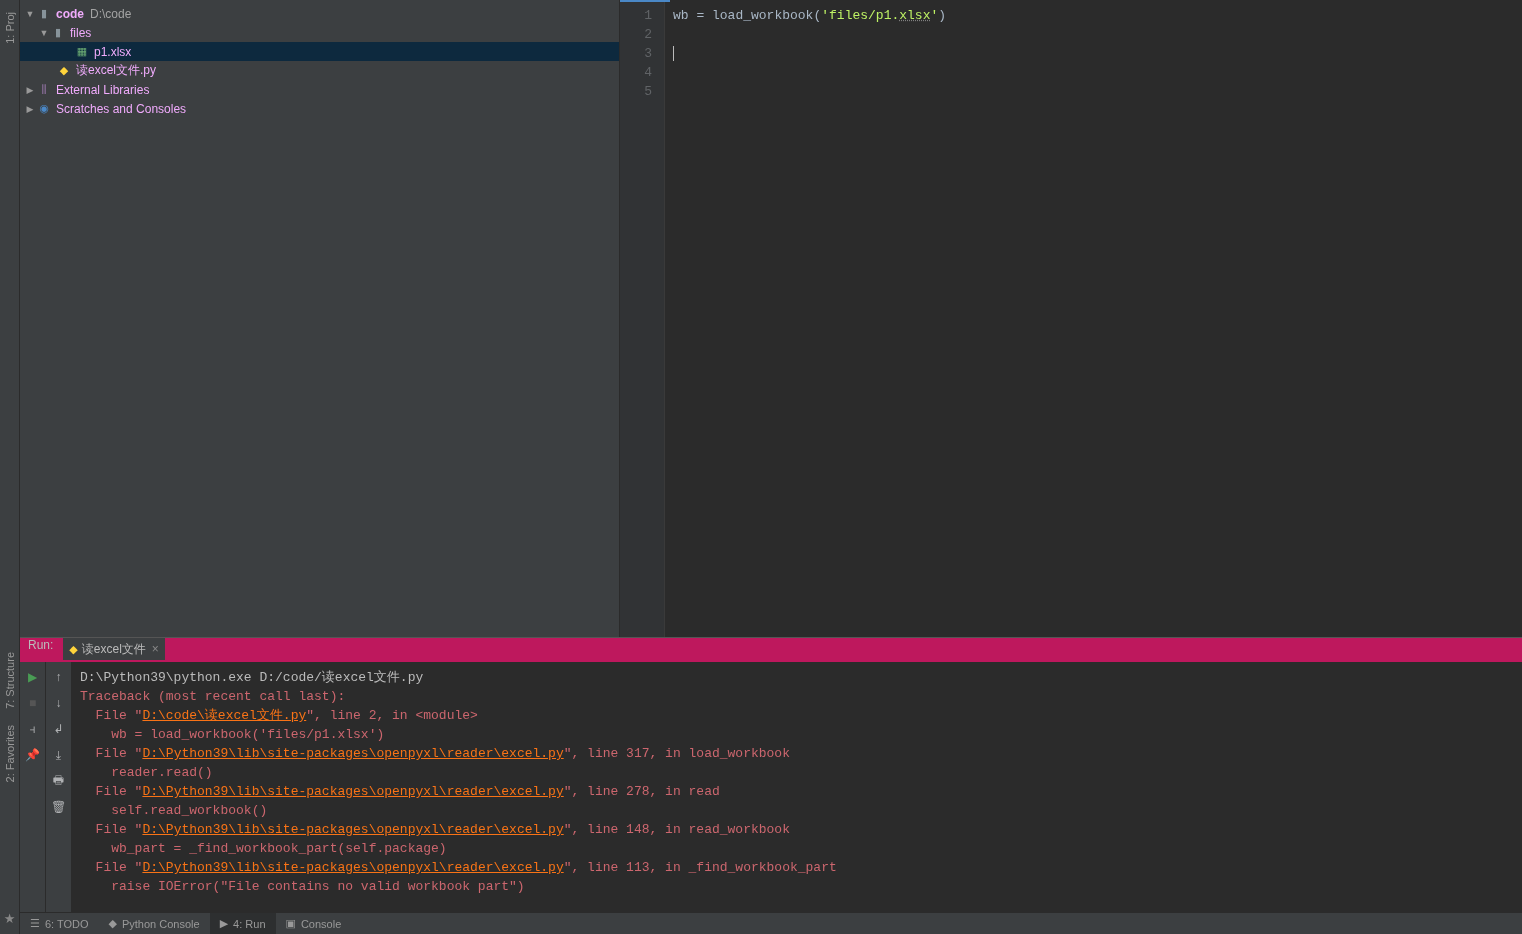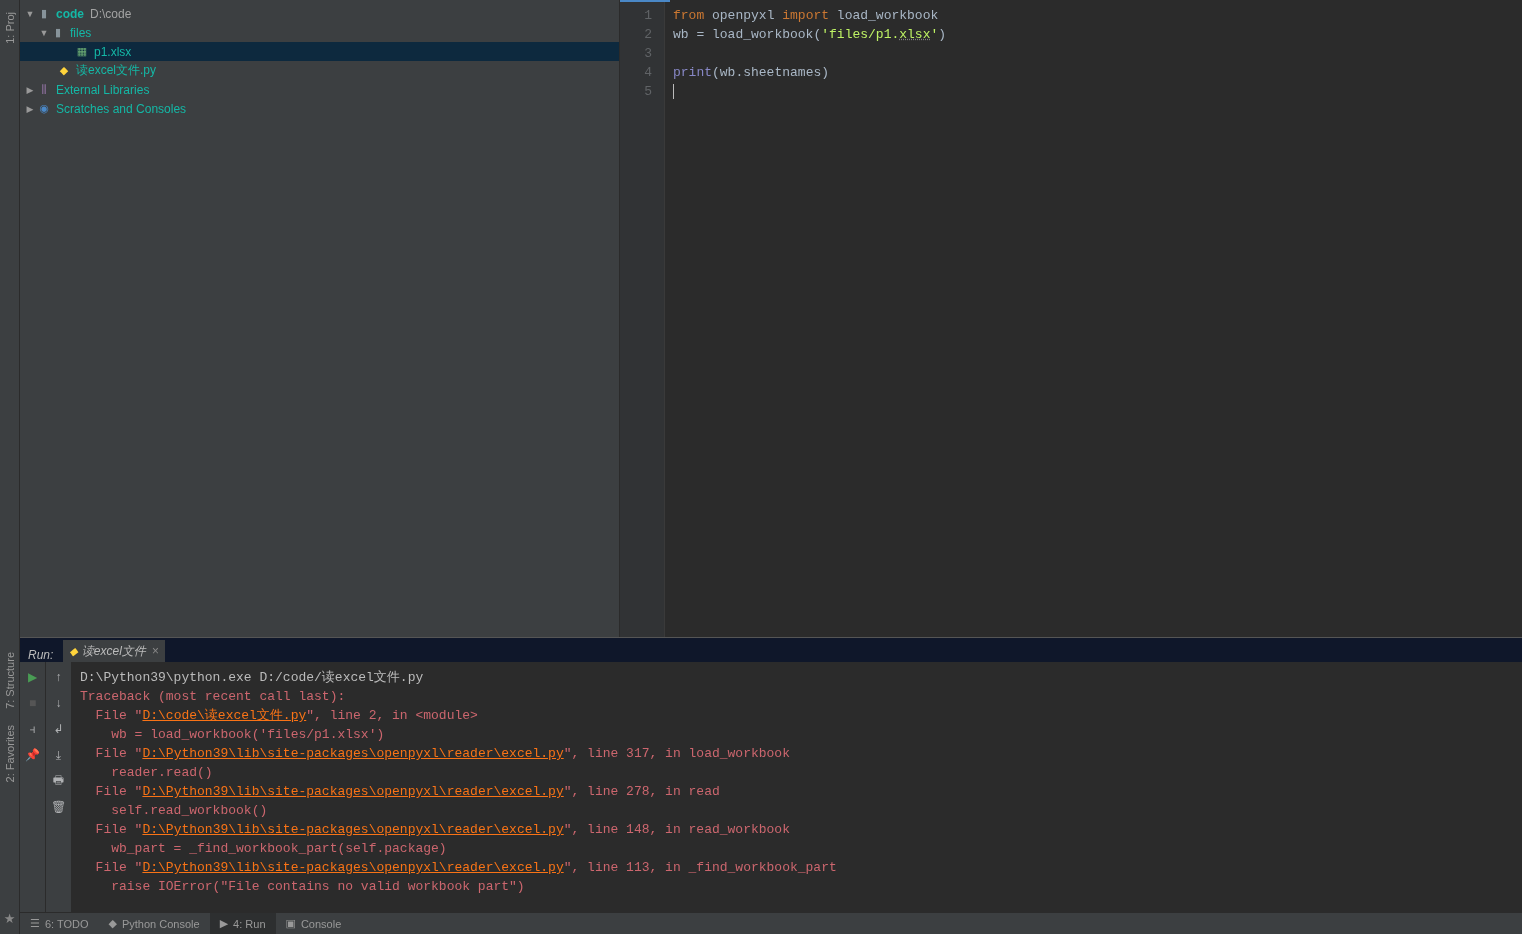--- a/index.html
+++ b/index.html
@@ -78,21 +78,21 @@
   align-items: center;
   justify-content: center;
   margin-right: 4px;
   font-size: 11px;
 }
 .folder-icon { color: #87939a; }
 .excel-icon { color: #6aab73; }
 .py-icon { color: #ffd43b; }
 .lib-icon { color: #9876aa; }
 .scratch-icon { color: #4a88c7; }
-.tree-label { color: #14b8a6; }
+.tree-label { color: #f0abfc; }
 .tree-label.bold { font-weight: bold; }
 .tree-path { color: #a3a3a3; margin-left: 6px; }
 .indent-1 { padding-left: 18px; }
 .indent-2 { padding-left: 36px; }
 .indent-3 { padding-left: 54px; }
 
 .editor-area {
   flex: 1;
   display: flex;
   flex-direction: column;
@@ -141,26 +141,25 @@
 }
 
 .run-panel {
   height: 275px;
   display: flex;
   flex-direction: column;
   border-top: 1px solid #555;
 }
 .run-header {
   height: 24px;
-  background: #0f172a;
-  display: flex;
-  align-items: flex-end;
+  background: #be185d;
+  display: flex;
+  align-items: flex-start;
   padding-left: 8px;
   font-size: 12px;
-  font-style: italic;
 }
 .run-header .title { color: #bbbbbb; margin-right: 10px; }
 .run-tab {
   display: flex;
   align-items: center;
   background: #3c3f41;
   padding: 0 6px;
   height: 22px;
 }
 .run-tab .py-small { color: #ffd43b; margin-right: 4px; font-size: 11px; }
@@ -286,24 +285,22 @@
       <div class="editor-top-border"></div>
       <div class="editor-body">
         <div class="gutter">
           <div class="ln">1</div>
           <div class="ln">2</div>
           <div class="ln">3</div>
           <div class="ln">4</div>
           <div class="ln">5</div>
         </div>
         <div class="code">
-          <div class="code-line"><span class="kw">from</span><span> openpyxl </span><span class="kw">import</span><span> load_workbook</span></div>
           <div class="code-line"><span>wb = load_workbook(</span><span class="str">'files/p1.</span><span class="str str-underline">xlsx</span><span class="str">'</span><span>)</span></div>
           <div class="code-line"></div>
-          <div class="code-line"><span class="builtin">print</span><span>(wb.sheetnames)</span></div>
           <div class="code-line"><span class="cursor"></span></div>
         </div>
       </div>
     </div>
   </div>
 
   <div class="run-panel">
     <div class="run-header">
       <span class="title">Run:</span>
       <div class="run-tab">

